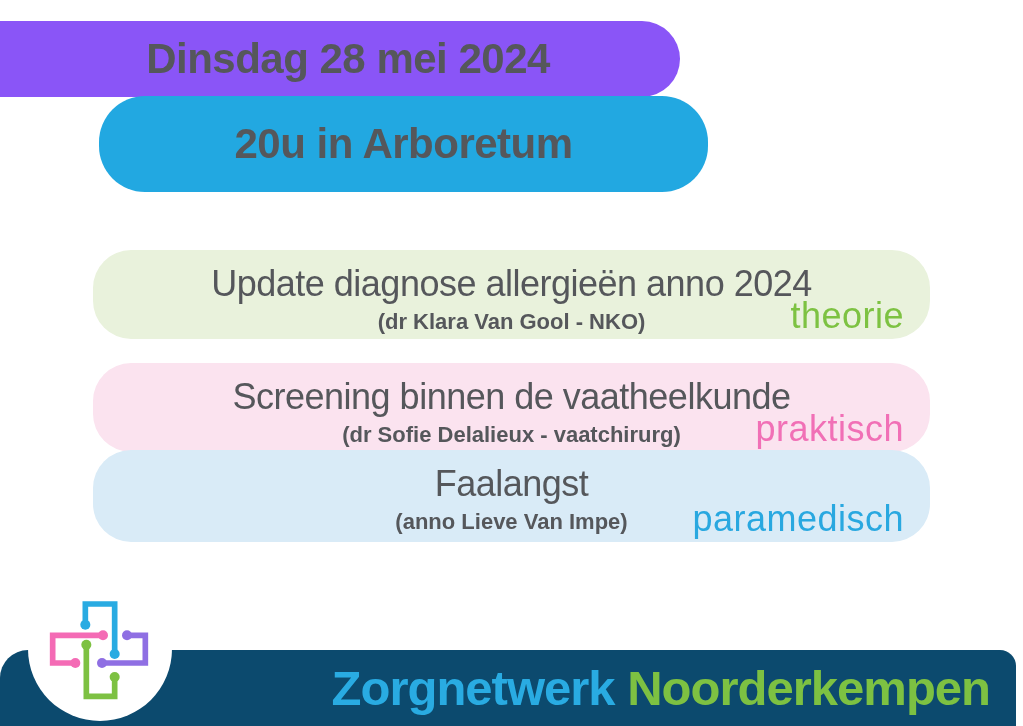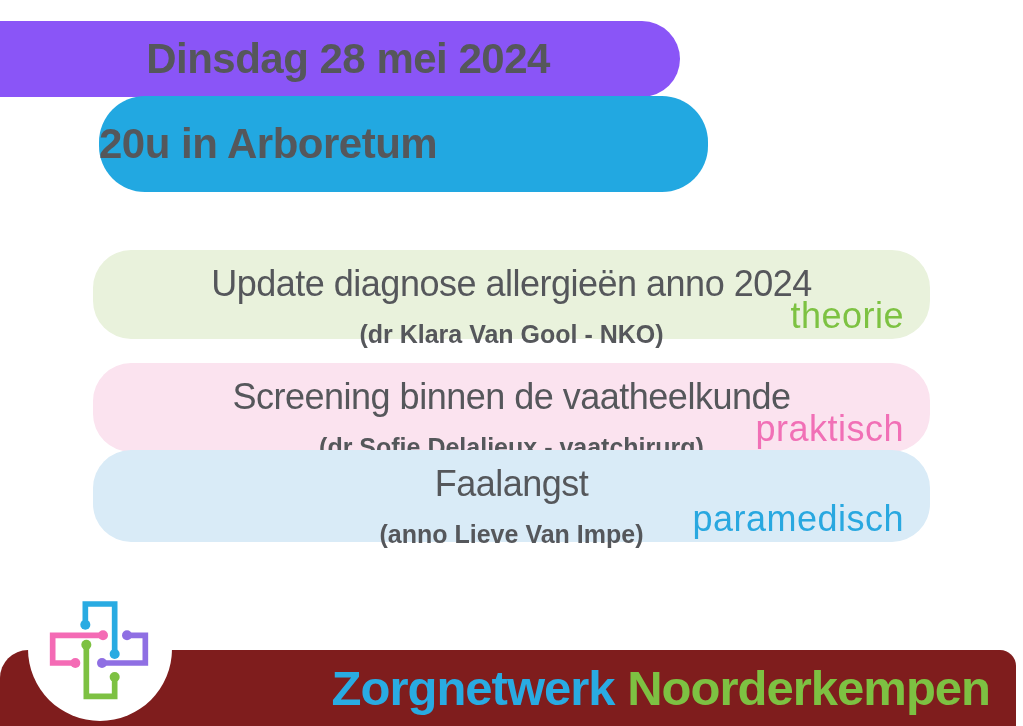--- a/index.html
+++ b/index.html
@@ -12,36 +12,36 @@
     position:absolute;left:0;top:21px;width:664px;height:76px;
     border-radius:0 40px 40px 0;
     display:flex;align-items:center;justify-content:center;padding-left:16px;
   }
   .date-bar .bar-text{
     font-size:42px;font-weight:700;letter-spacing:-0.5px;color:#55575B;
   }
   .time-bar{
     position:absolute;left:99px;top:96px;width:609px;height:96px;
     border-radius:46px;
-    display:flex;align-items:center;justify-content:flex-start;
+    display:flex;align-items:center;justify-content:center;
   }
   .time-bar .bar-text{
     font-size:42px;font-weight:700;letter-spacing:-0.5px;color:#55575B;
   }
   
   .card{
     position:absolute;left:93px;width:837px;border-radius:38px;
     text-align:center;
   }
   .card .title{
     margin-top:13px;font-size:36px;font-weight:400;letter-spacing:-0.5px;color:#55575B;
     line-height:1.15;
   }
   .card .speaker{
-    margin-top:16px;font-size:25px;font-weight:700;color:#55575B;
+    margin-top:5px;font-size:22px;font-weight:700;color:#55575B;
   }
   .card .tag{
     position:absolute;right:26px;bottom:2px;
     font-size:36px;font-weight:300;letter-spacing:0.5px;
   }
   #card-1{top:250px;height:89px;}
   #card-2{top:363px;height:89px;}
   #card-3{top:450px;height:92px;}
   
   .footer-bar{
@@ -83,21 +83,21 @@
     <div class="speaker">(dr Sofie Delalieux - vaatchirurg)</div>
     <div class="tag" style="color: rgb(241, 112, 182);">praktisch</div>
   </div>
 
   <div class="card" id="card-3" style="background: rgb(217, 235, 247);">
     <div class="title">Faalangst</div>
     <div class="speaker">(anno Lieve Van Impe)</div>
     <div class="tag" style="color: rgb(41, 168, 224);">paramedisch</div>
   </div>
 
-  <div class="footer-bar" id="footer-bar" style="background: #7f1d1d;">
+  <div class="footer-bar" id="footer-bar" style="background: #0c4a6e;">
     <span class="brand"><span id="brand-1" style="color: rgb(41, 171, 226);">Zorgnetwerk</span><span> </span><span id="brand-2" style="color: rgb(125, 193, 66);">Noorderkempen</span></span>
   </div>
 
   <div class="logo-circle"></div>
 
   <svg class="logo-svg" viewBox="0 0 360 360" xmlns="http://www.w3.org/2000/svg">
 
     <g id="logo-blue">
       <path d="M130,80 L130,18 L218,18 L218,168" fill="none" stroke-width="17" stroke="#29ABE2"></path>
       <circle cx="130" cy="80" r="15" fill="#29ABE2"></circle>

